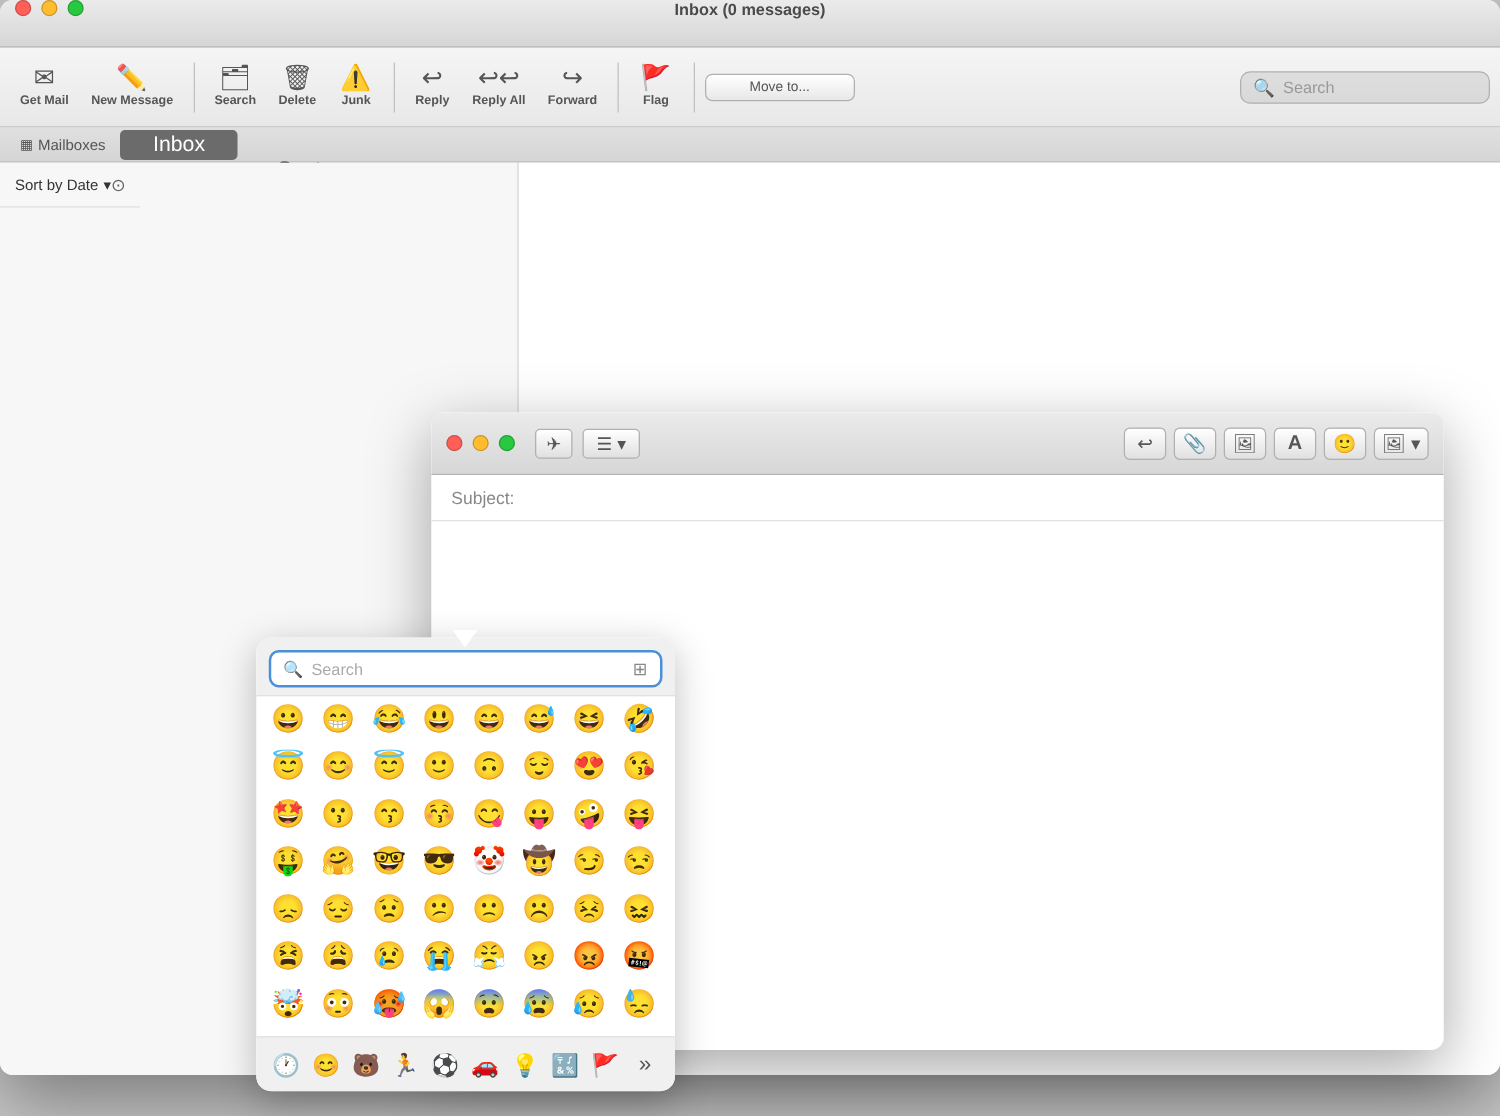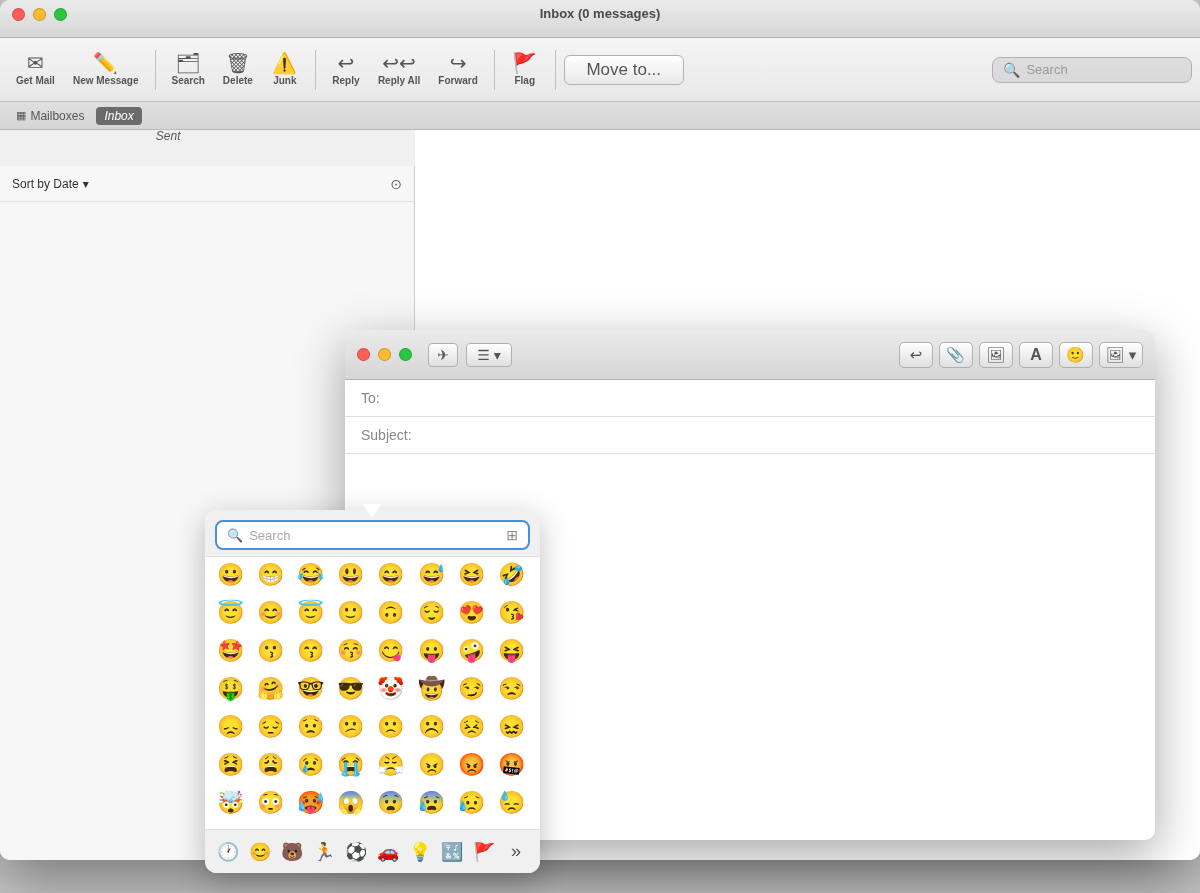--- a/index.html
+++ b/index.html
@@ -25,22 +25,22 @@
       display: flex;
       flex-direction: column;
     }
 
     
     .title-bar {
       height: 38px;
       background: linear-gradient(180deg, #ebebeb 0%, #d6d6d6 100%);
       border-bottom: 1px solid #b0b0b0;
       display: flex;
-      align-items: flex-end;
-      padding: 16px 12px;
+      align-items: flex-start;
+      padding: 0 12px;
       position: relative;
       flex-shrink: 0;
     }
     .window-controls {
       display: flex;
       gap: 8px;
       align-items: center;
     }
     .window-btn {
       width: 13px;
@@ -146,48 +146,46 @@
     .mailboxes-btn {
       display: flex;
       align-items: center;
       gap: 4px;
       font-size: 12px;
       color: #555;
       cursor: pointer;
       padding: 2px 6px;
     }
     .tab {
-      font-size: 12px;
-      padding: 2px 8px;
+      font-size: 17px;
+      padding: 2px 26px;
       border-radius: 4px;
       cursor: pointer;
-      font-style: italic;
     }
     .tab.active {
       background: #6b6b6b;
       color: white;
     }
     .tab.inactive { color: #555; margin-top: 40px; }
 
     
     .main-content {
       flex: 1;
       display: flex;
       overflow: hidden;
     }
 
     
     .sidebar {
       width: 415px;
       background: #f7f7f7;
       border-right: 1px solid #d0d0d0;
       display: flex;
-      flex-direction: column;
+      flex-direction: row;
       flex-shrink: 0;
-      margin-top: 36px;
     }
     .sidebar-header {
       height: 36px;
       padding: 0 12px;
       display: flex;
       align-items: center;
       justify-content: space-between;
       border-bottom: 1px solid #e0e0e0;
     }
     .sort-label {
@@ -453,21 +451,21 @@
         <span class="label">Forward</span>
       </div>
     </div>
     <div class="toolbar-separator"></div>
     <div class="toolbar-btn">
       <span class="icon">🚩</span>
       <span class="label">Flag</span>
     </div>
     <div class="toolbar-separator"></div>
     <div class="move-to-btn">
-      <span style="font-size:17px;color:#555;">Move to...</span>
+      <span style="font-size:11px;color:#555;">Move to...</span>
     </div>
     <div class="search-box">
       <span class="search-icon">🔍</span>
       <span class="search-label">Search</span>
     </div>
   </div>
 
   <div class="tabs-bar">
     <div class="mailboxes-btn">
       <span style="font-size:11px;">▦</span>
@@ -528,24 +526,20 @@
       </div>
       <div class="compose-tool">
         <span>🙂</span>
       </div>
       <div class="compose-tool wide">
         <span>🖼 ▾</span>
       </div>
     </div>
   </div>
 
-  <div class="compose-field">
-    <span class="compose-field-label">To:</span>
-    <input class="compose-field-input" type="text" style="">
-  </div>
   <div class="compose-field">
     <span class="compose-field-label">Subject:</span>
     <input class="compose-field-input" type="text" style="">
   </div>
   <div class="compose-body"></div>
 </div>
 
 <div class="compose-caret"></div>
 
 <div class="emoji-picker">

